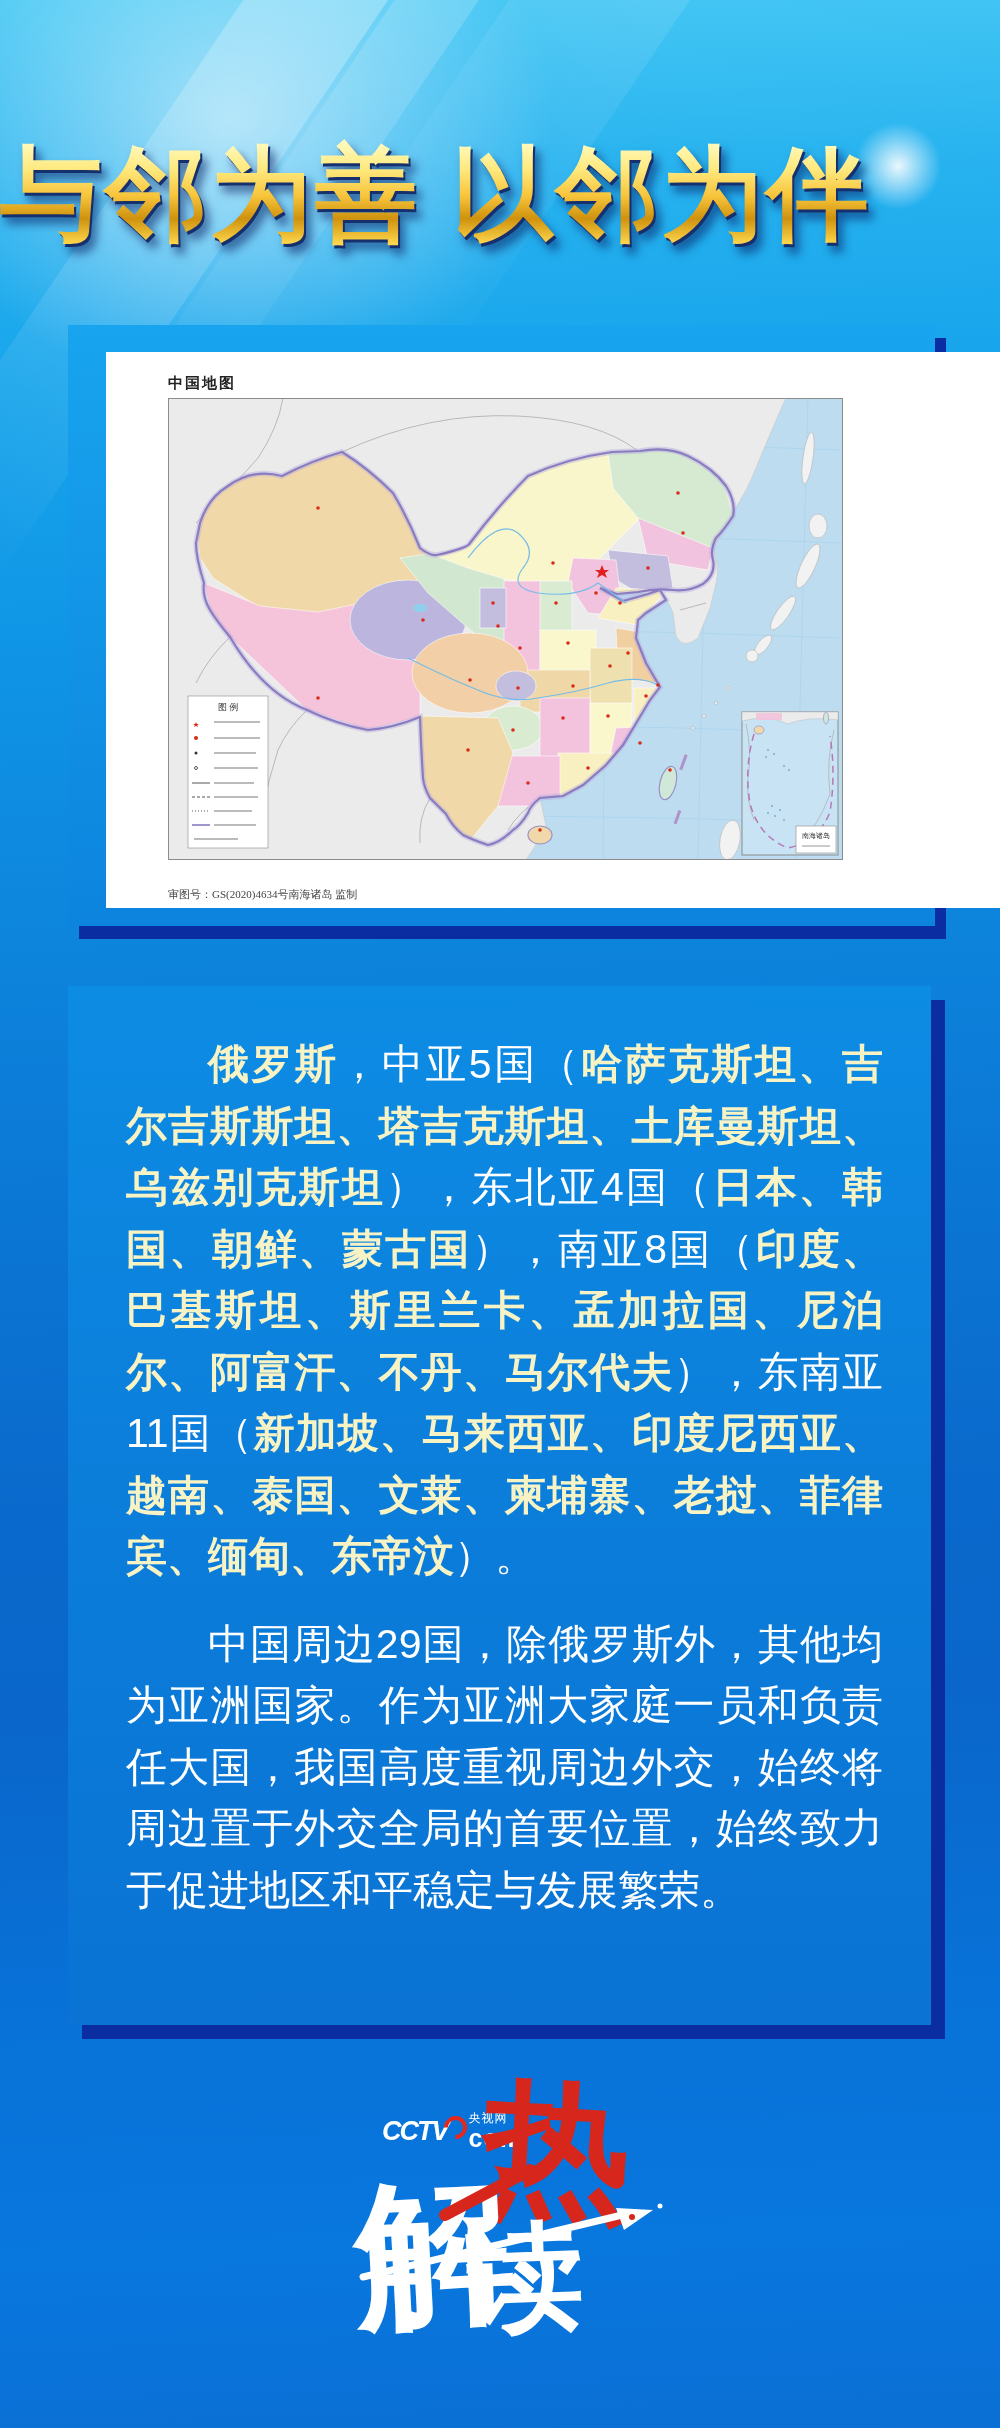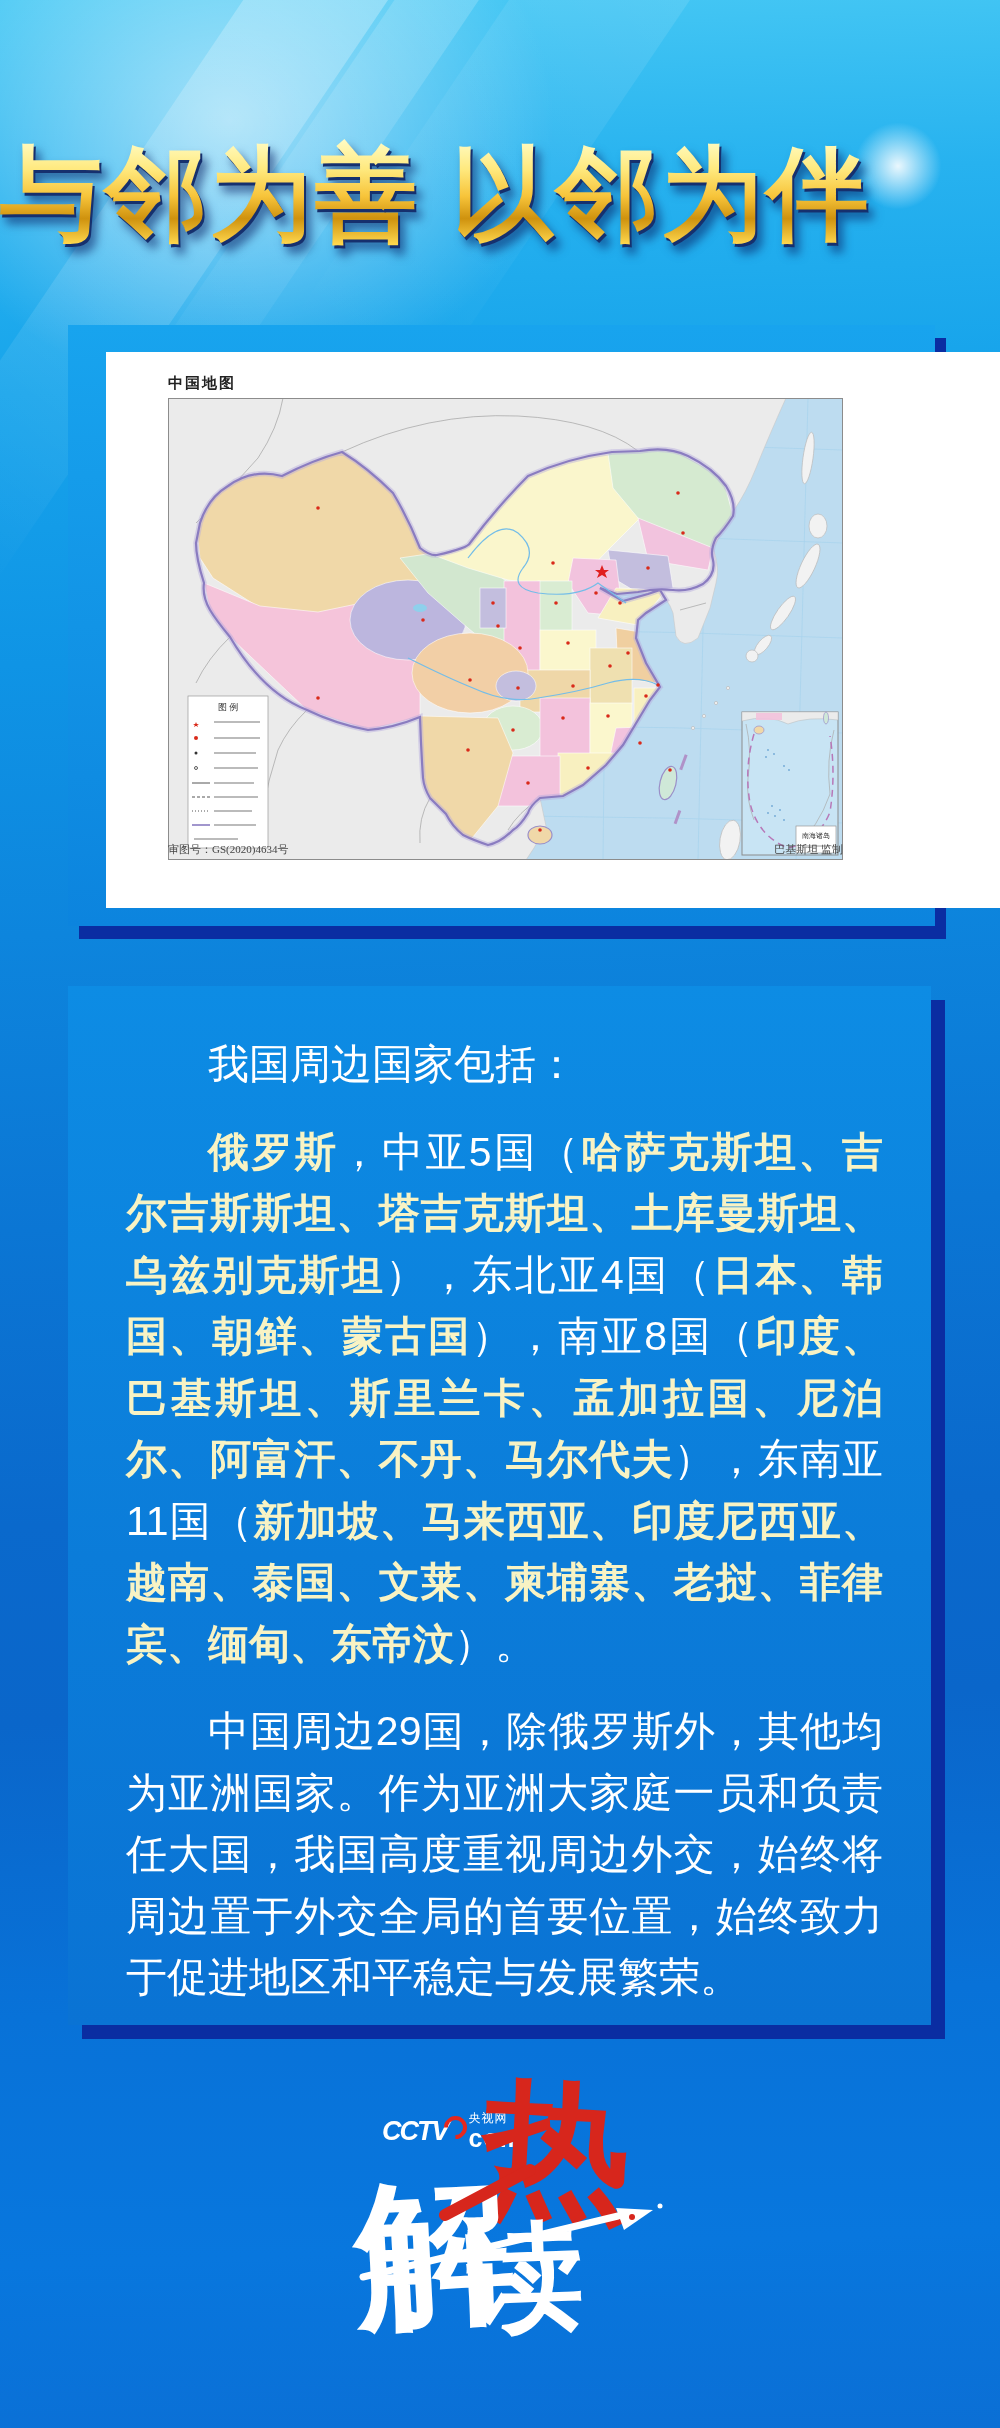--- a/index.html
+++ b/index.html
@@ -21,21 +21,21 @@
     background:linear-gradient(180deg,#fffdc8 0%,#ffe97e 28%,#f7c43a 52%,#cf920e 72%,#ffd84e 95%);
     -webkit-background-clip:text;background-clip:text;color:transparent;
     filter:drop-shadow(2px 3px 0 #16306e) drop-shadow(5px 7px 5px rgba(8,30,96,.55));}
   
   .map-panel{position:absolute;left:68px;top:325px;width:867px;height:601px;
     background:linear-gradient(180deg,#18a4ee,#0c84de);box-shadow:11px 13px 0 #0a2da2;}
   .map-card{position:absolute;left:38px;top:27px;width:914px;height:556px;background:#ffffff;}
   .map-title{position:absolute;left:62px;top:22px;font-family:"Liberation Serif","DejaVu Serif",serif;
     font-size:15px;font-weight:700;color:#222;letter-spacing:2px;}
   .map-frame{position:absolute;left:62px;top:46px;width:675px;height:462px;border-radius:25px;}
-  .map-credits{position:absolute;left:62px;top:490px;width:675px;display:flex;justify-content:space-between;
+  .map-credits{position:absolute;left:62px;top:535px;width:675px;display:flex;justify-content:flex-start;
     font-size:11px;color:#444;font-family:"Liberation Serif","DejaVu Serif",serif;}
   
   .text-panel{position:absolute;left:68px;top:986px;width:863px;height:1039px;
     background:linear-gradient(180deg,#0d8ce4 0%,#0b7cd9 55%,#0a73d4 100%);
     box-shadow:14px 14px 0 #0a2da2;box-sizing:border-box;
     padding:48px 48px 0 58px;color:#ffffff;font-size:41px;line-height:1.5;text-align:justify;}
   .text-panel p{margin:0 0 26px 0;text-indent:2em;}
   .seg{color:#ffffff;font-weight:400;}
   .seg-b{color:#f8f3c4;font-weight:700;}
   
@@ -263,27 +263,26 @@
             <text x="648" y="440" text-anchor="middle" font-size="7" fill="#333" font-family="Liberation Serif,serif">南海诸岛</text>
             <line x1="634" y1="448" x2="662" y2="448" stroke="#bbb" stroke-width="1.5"></line>
           </g>
 
           <rect x="0.5" y="0.5" width="674" height="461" fill="none" stroke="#8c8c8c" stroke-width="1"></rect>
         </svg>
       </div>
 
       <div class="map-credits">
         <span>审图号：GS(2020)4634号</span>
-        <span>巴基斯坦 监制</span>
+        <span>南海诸岛 监制</span>
       </div>
     </div>
   </div>
 
   <div class="text-panel">
-    <p>我国周边国家包括：</p>
     <p><span class="seg seg-b">俄罗斯</span><span class="seg">，中亚5国（</span><span class="seg seg-b">哈萨克斯坦、吉尔吉斯斯坦、塔吉克斯坦、土库曼斯坦、乌兹别克斯坦</span><span class="seg">），东北亚4国（</span><span class="seg seg-b">日本、韩国、朝鲜、蒙古国</span><span class="seg">），南亚8国（</span><span class="seg seg-b">印度、巴基斯坦、斯里兰卡、孟加拉国、尼泊尔、阿富汗、不丹、马尔代夫</span><span class="seg">），东南亚11国（</span><span class="seg seg-b">新加坡、马来西亚、印度尼西亚、越南、泰国、文莱、柬埔寨、老挝、菲律宾、缅甸、东帝汶</span><span class="seg">）。</span></p>
     <p>中国周边29国，除俄罗斯外，其他均为亚洲国家。作为亚洲大家庭一员和负责任大国，我国高度重视周边外交，始终将周边置于外交全局的首要位置，始终致力于促进地区和平稳定与发展繁荣。</p>
   </div>
 
   <div class="cctv">
     <span class="cctv-word">CCTV</span>
     <span class="cctv-ring"></span>
     <span class="cctv-col">
       <span class="cctv-cn">央视网</span>
       <span class="cctv-com">com</span>

